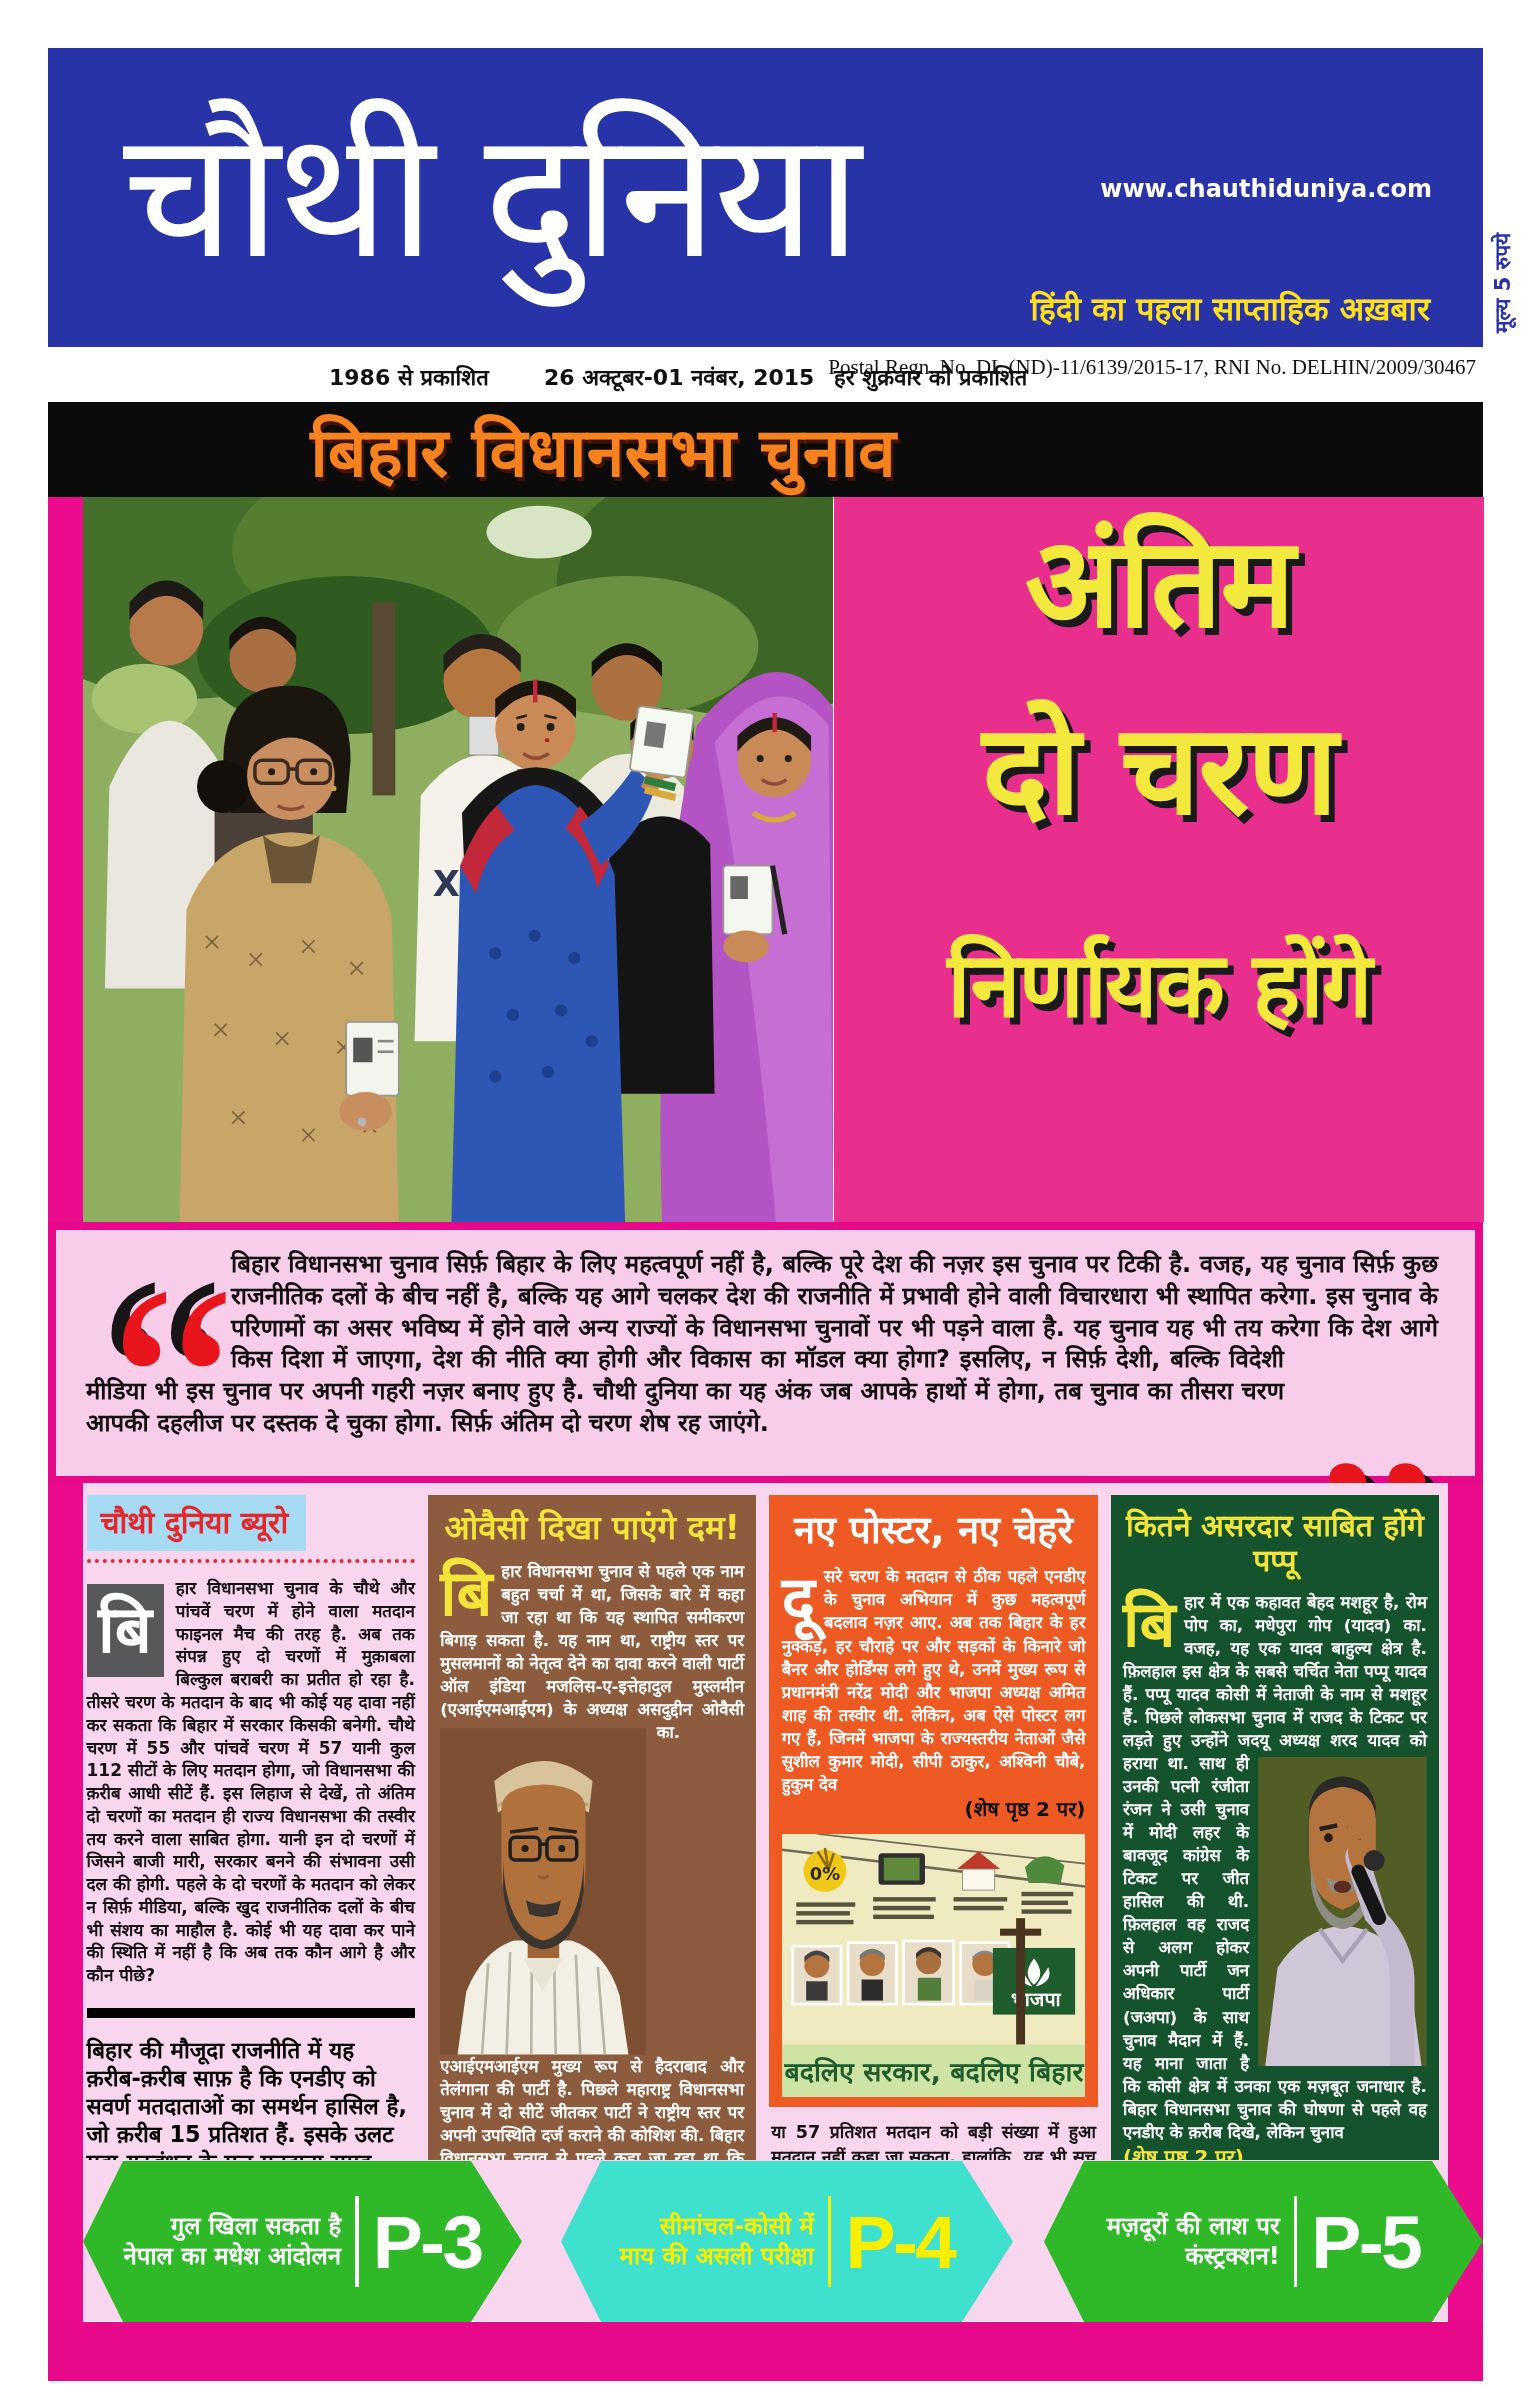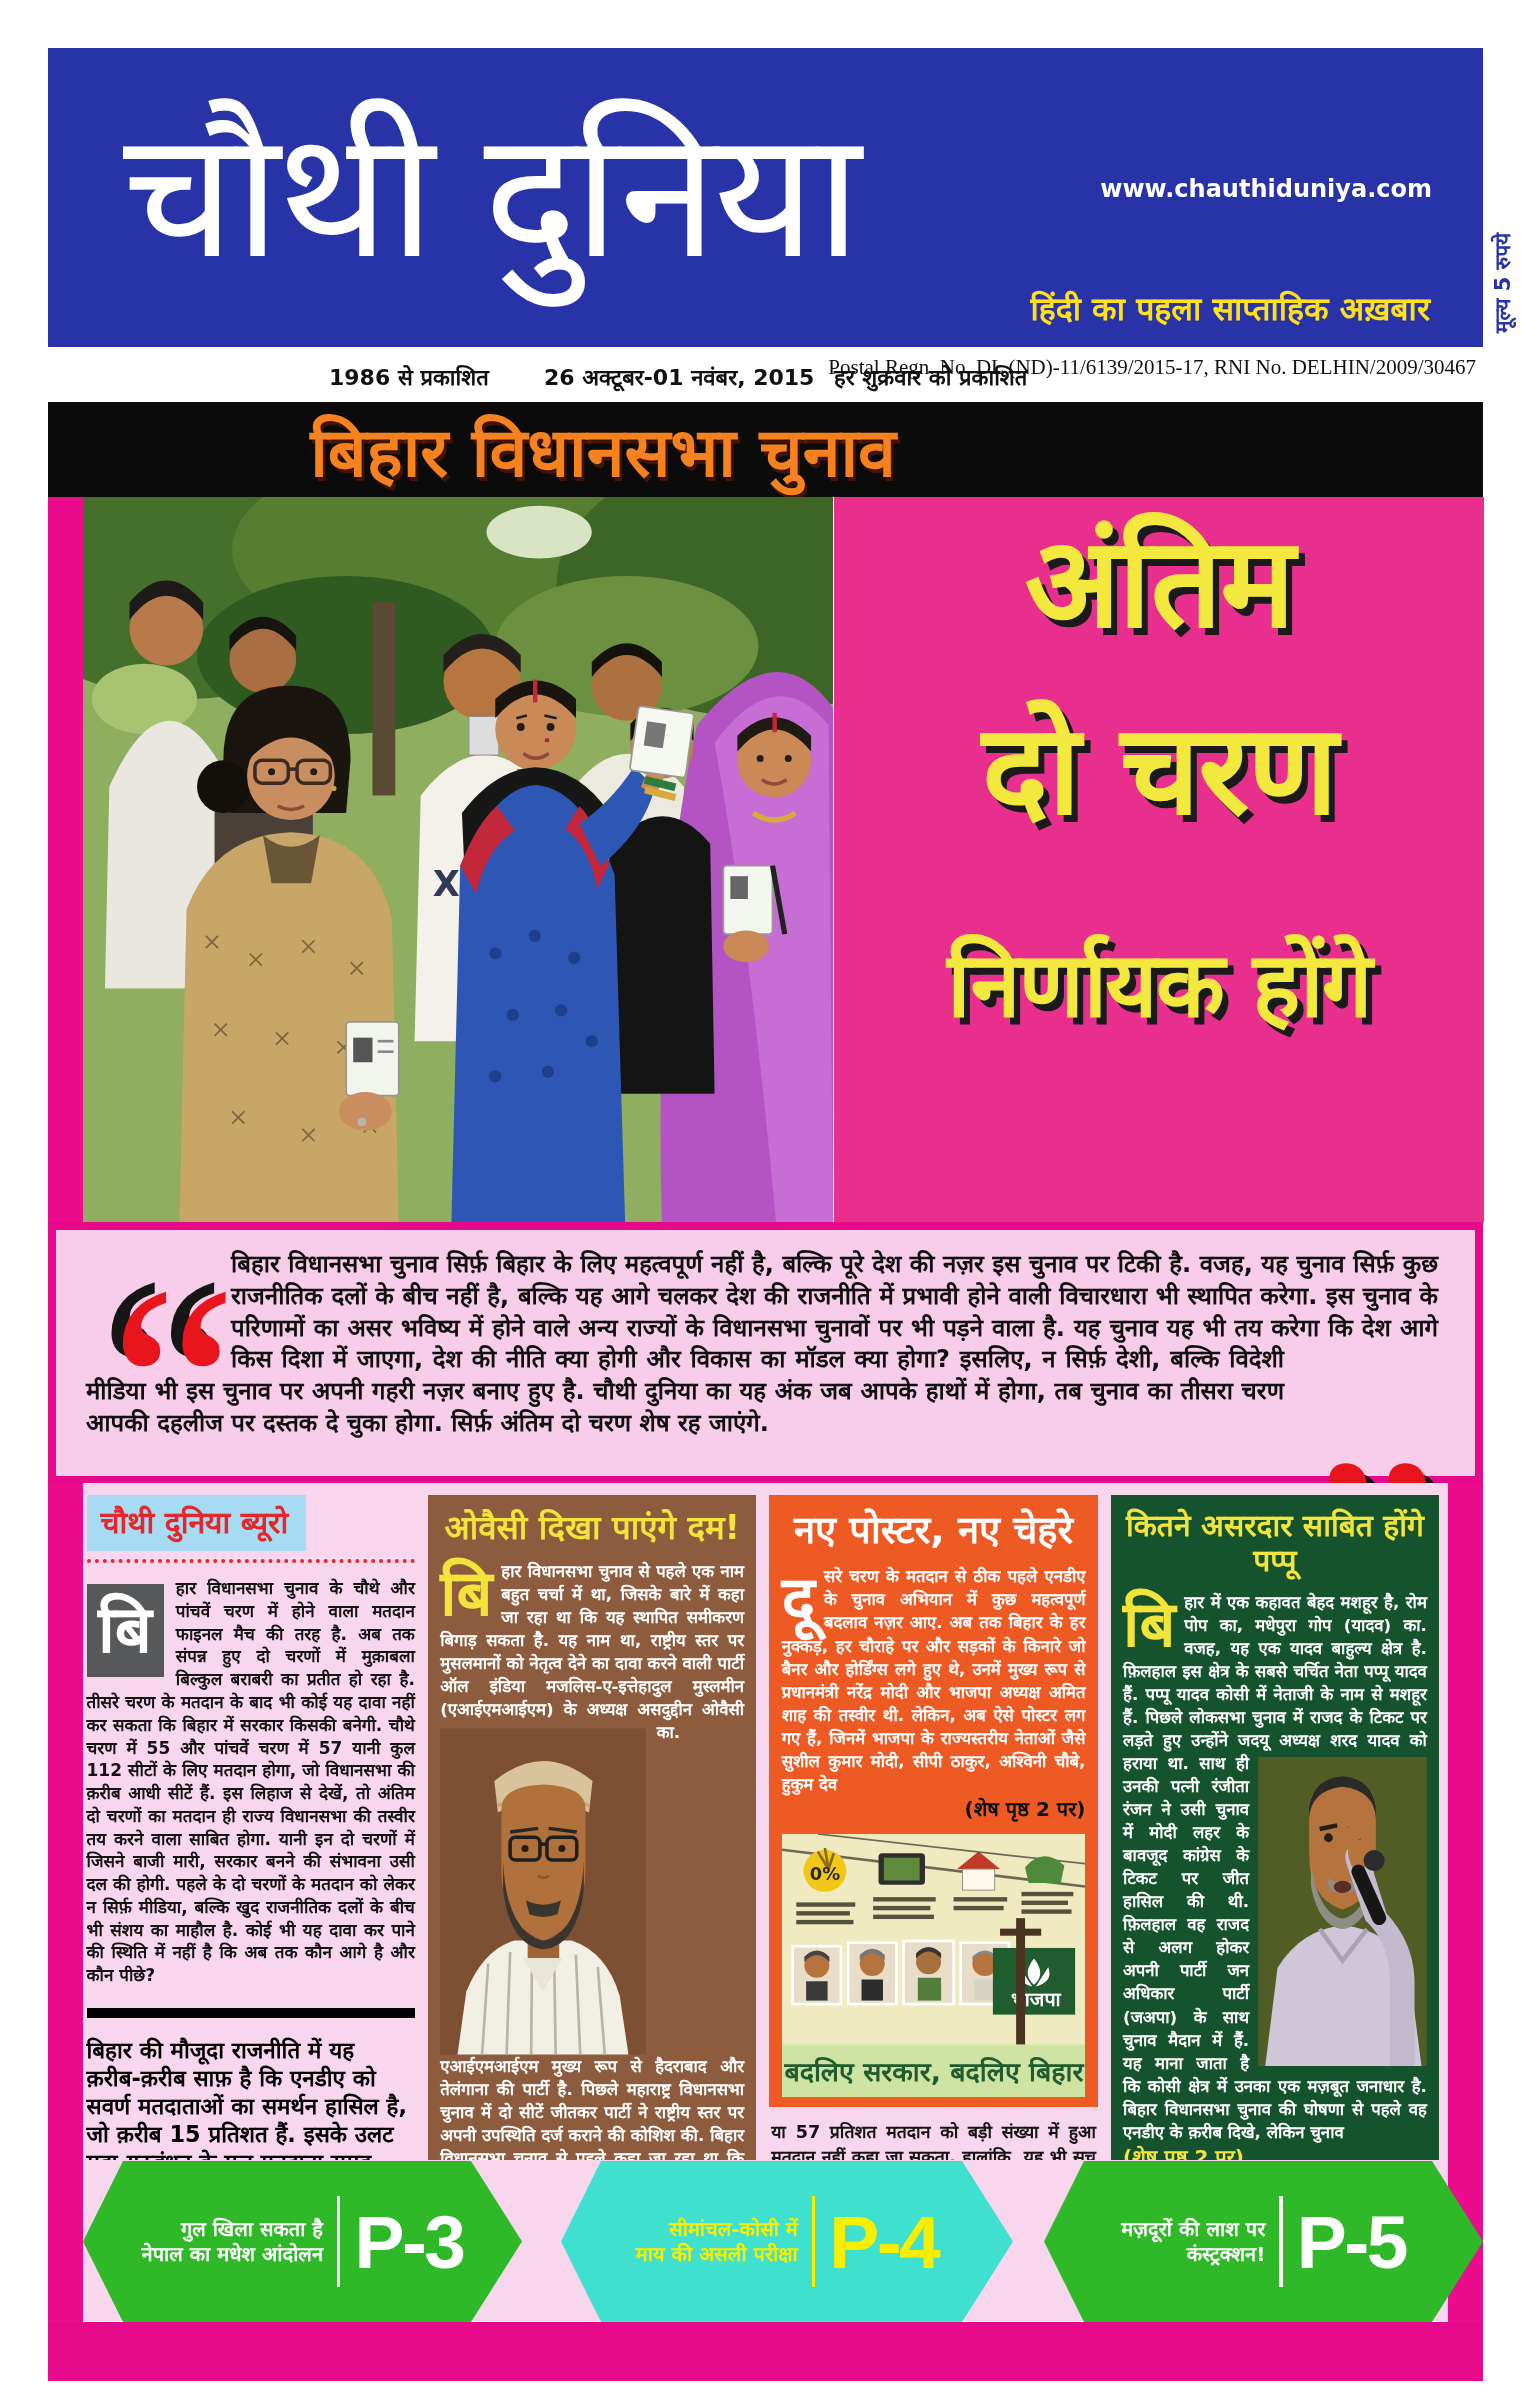--- a/index.html
+++ b/index.html
@@ -86,21 +86,21 @@
   .pappu-ph{float:right;width:169px;height:309px;margin:5.3px 0 0 8.8px;}
   .poster-ph{width:100%;height:263px;margin-top:10.5px;background:#efeabf;}
 
   
   .banners{position:absolute;left:0;top:678px;width:1400px;height:161px;}
   .bnr{position:absolute;top:0;height:161px;display:flex;align-items:center;justify-content:center;gap:14px;
        clip-path:polygon(40px 0, calc(100% - 51px) 0, 100% 50%, calc(100% - 51px) 100%, 40px 100%, 0 50%);}
   .bnr-1{left:0;width:439px;background:#2fb827;color:#fff;}
   .bnr-2{left:478px;width:452px;background:#3fe0cd;color:#f8ef00;}
   .bnr-3{left:961px;width:439px;background:#2fb827;color:#fff;}
-  .bnr-text{text-align:right;font-size:20px;font-weight:bold;line-height:1.22;white-space:nowrap;}
+  .bnr-text{text-align:right;font-size:24px;font-weight:bold;line-height:1.22;white-space:nowrap;}
   .bnr-sep{width:3.5px;height:91px;background:currentColor;}
   .bnr-page{font-size:75px;font-weight:900;letter-spacing:-2.6px;font-family:"Liberation Sans",sans-serif;}
 </style>
 </head>
 <body>
 
 <div class="page">
 
   <div class="masthead">
     <div class="logo">चौथी दुनिया</div>

